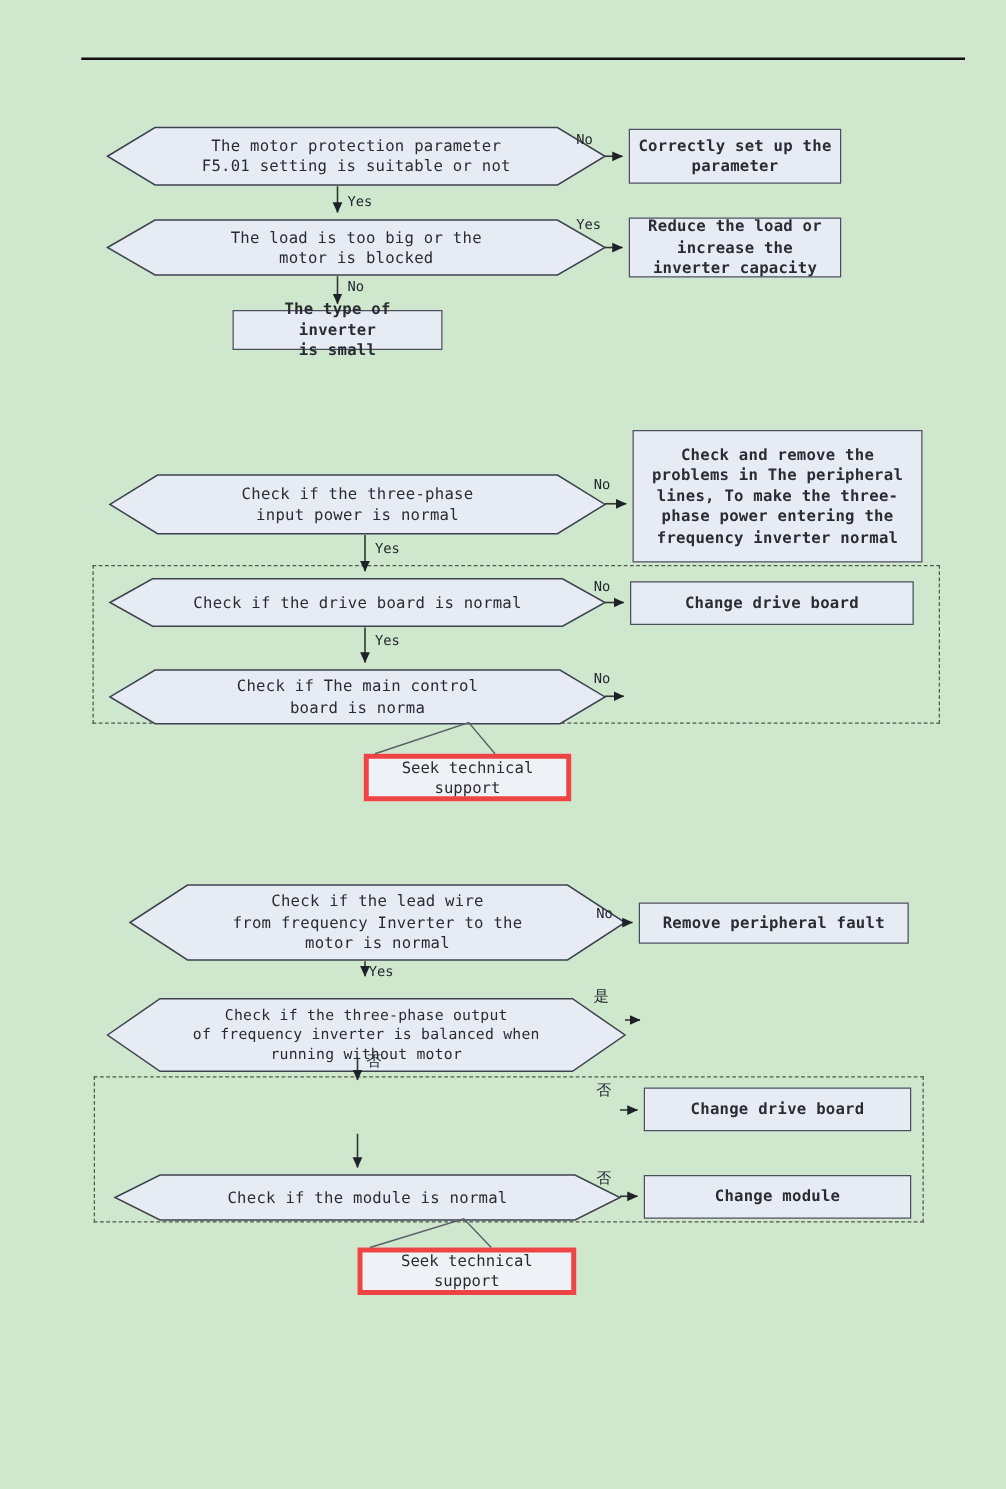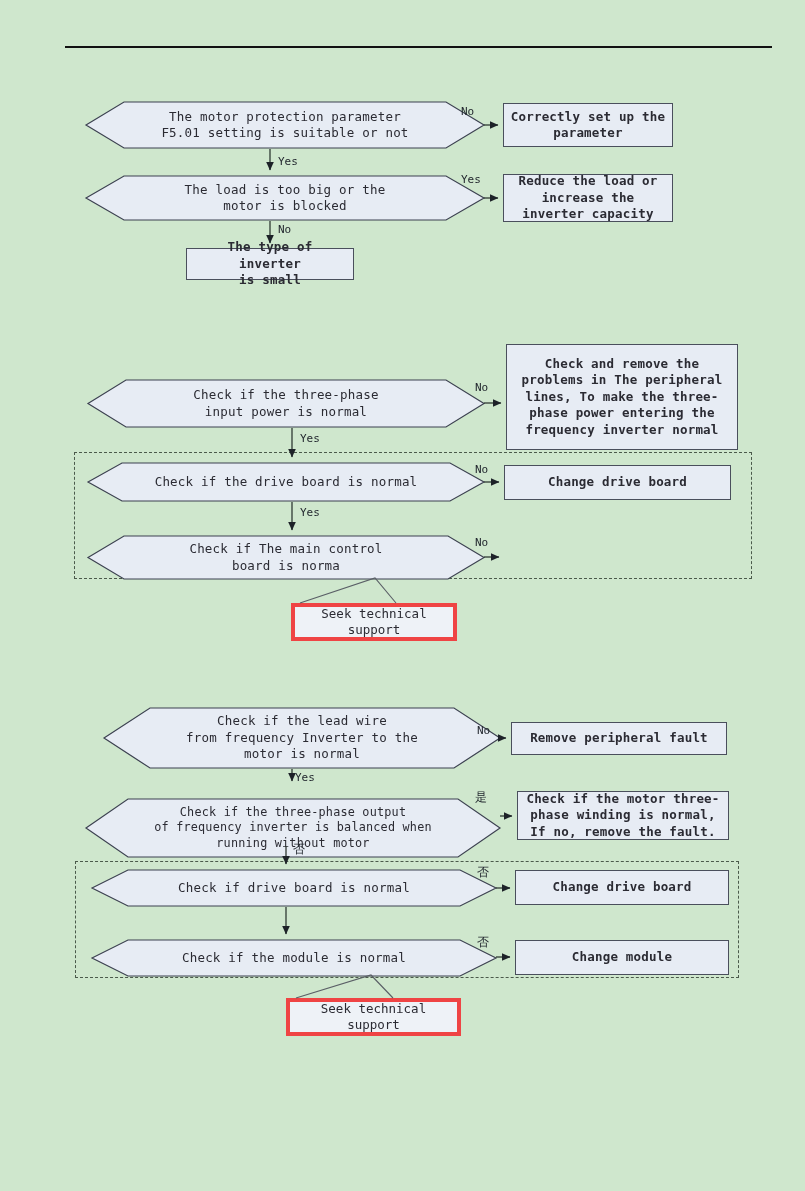--- a/index.html
+++ b/index.html
@@ -166,30 +166,21 @@
 
   <div class="hex-wrap" style="left:86px;top:786px;width:414px;height:60px;margin-top:12px;">
     <svg viewBox="0 0 414 60" preserveAspectRatio="none">
       <polygon points="0,30 42,1 372,1 414,30 372,59 42,59" fill="#e7ecf4" stroke="#3c4150" stroke-width="1.2"></polygon>
     </svg>
     <div class="node hex" style="background:transparent;clip-path:none;padding:0 22px;font-size:11.8px;">Check if the three-phase output
 of frequency inverter is balanced when
 running without motor</div>
   </div>
 
-  <div class="node box" style="left:517px;top:791px;width:212px;height:49px;">Check if the motor three-
-phase winding is normal,
-If no, remove the fault.</div>
-
-  <div class="hex-wrap" style="left:92px;top:869px;width:404px;height:38px;">
-    <svg viewBox="0 0 404 38" preserveAspectRatio="none">
-      <polygon points="0,19 36,1 368,1 404,19 368,37 36,37" fill="#e7ecf4" stroke="#3c4150" stroke-width="1.2"></polygon>
-    </svg>
-    <div class="node hex" style="background:transparent;clip-path:none;">Check if drive board is normal</div>
-  </div>
+
 
   <div class="node box" style="left:515px;top:870px;width:214px;height:35px;">Change drive board</div>
 
   <div class="hex-wrap" style="left:92px;top:939px;width:404px;height:38px;">
     <svg viewBox="0 0 404 38" preserveAspectRatio="none">
       <polygon points="0,19 36,1 368,1 404,19 368,37 36,37" fill="#e7ecf4" stroke="#3c4150" stroke-width="1.2"></polygon>
     </svg>
     <div class="node hex" style="background:transparent;clip-path:none;">Check if the module is normal</div>
   </div>
 

